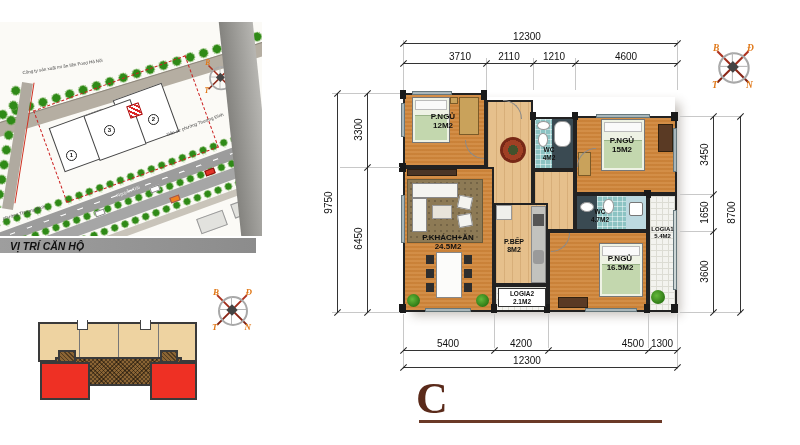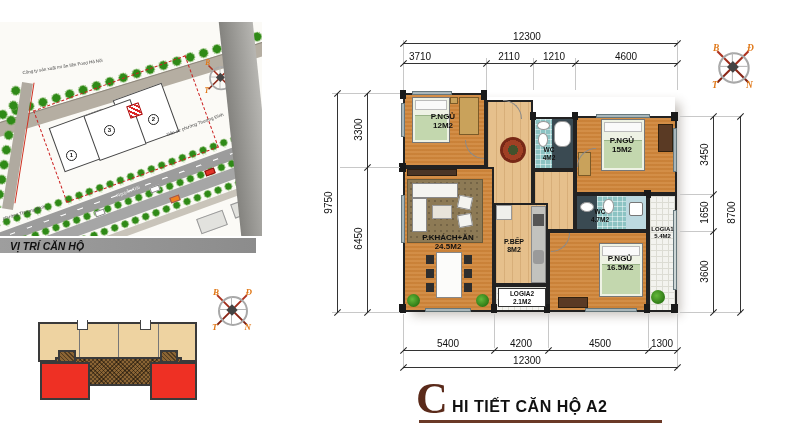--- a/index.html
+++ b/index.html
@@ -342,27 +342,27 @@
   <div class="tk" style="left:333px;top:93px;"></div>
   <div class="tk" style="left:333px;top:312px;"></div>
   <div class="tk" style="left:709px;top:116px;"></div>
   <div class="tk" style="left:709px;top:194px;"></div>
   <div class="tk" style="left:709px;top:231px;"></div>
   <div class="tk" style="left:709px;top:312px;"></div>
   <div class="tk" style="left:736px;top:116px;"></div>
   <div class="tk" style="left:736px;top:312px;"></div>
 
   <div class="dt" style="left:497px;top:31px;width:60px;">12300</div>
-  <div class="dt" style="left:390px;top:51px;width:60px;">3710</div>
+  <div class="dt" style="left:430px;top:51px;width:60px;">3710</div>
   <div class="dt" style="left:484px;top:51px;width:50px;">2110</div>
   <div class="dt" style="left:529px;top:51px;width:50px;">1210</div>
   <div class="dt" style="left:601px;top:51px;width:50px;">4600</div>
   <div class="dt" style="left:418px;top:338px;width:60px;">5400</div>
   <div class="dt" style="left:496px;top:338px;width:50px;">4200</div>
-  <div class="dt" style="left:575px;top:338px;width:50px;">4500</div>
+  <div class="dt" style="left:594px;top:338px;width:50px;text-align:right;">4500</div>
   <div class="dt" style="left:640px;top:338px;width:44px;">1300</div>
   <div class="dt" style="left:497px;top:355px;width:60px;">12300</div>
   <div class="vt" style="left:338px;top:124px;">3300</div>
   <div class="vt" style="left:338px;top:233px;">6450</div>
   <div class="vt" style="left:308px;top:197px;">9750</div>
   <div class="vt" style="left:684px;top:149px;">3450</div>
   <div class="vt" style="left:684px;top:207px;">1650</div>
   <div class="vt" style="left:684px;top:266px;">3600</div>
   <div class="vt" style="left:711px;top:207px;">8700</div>
 
@@ -374,16 +374,15 @@
     <div class="c-sp2"></div>
     <div class="c-dot"></div>
     <span class="c-l" style="left:-1px;top:-5px;">B</span>
     <span class="c-l" style="right:-2px;top:-5px;">Đ</span>
     <span class="c-l" style="left:-2px;bottom:-4px;">T</span>
     <span class="c-l" style="right:-1px;bottom:-4px;">N</span>
   </div>
 
   <div class="abs" style="left:416px;top:380px;font-family:'Liberation Serif',serif;font-weight:bold;
               font-size:44px;line-height:38px;color:#5a2a1a;">C</div>
-  <div class="abs" style="left:452px;top:398px;font-weight:bold;font-size:16px;color:#111;letter-spacing:.5px;">HI TIẾT CĂN HỘ A2</div>
   <div class="abs" style="left:419px;top:420px;width:243px;height:3px;background:#6b3a28;"></div>
 
 </div>
 
 </body></html>

